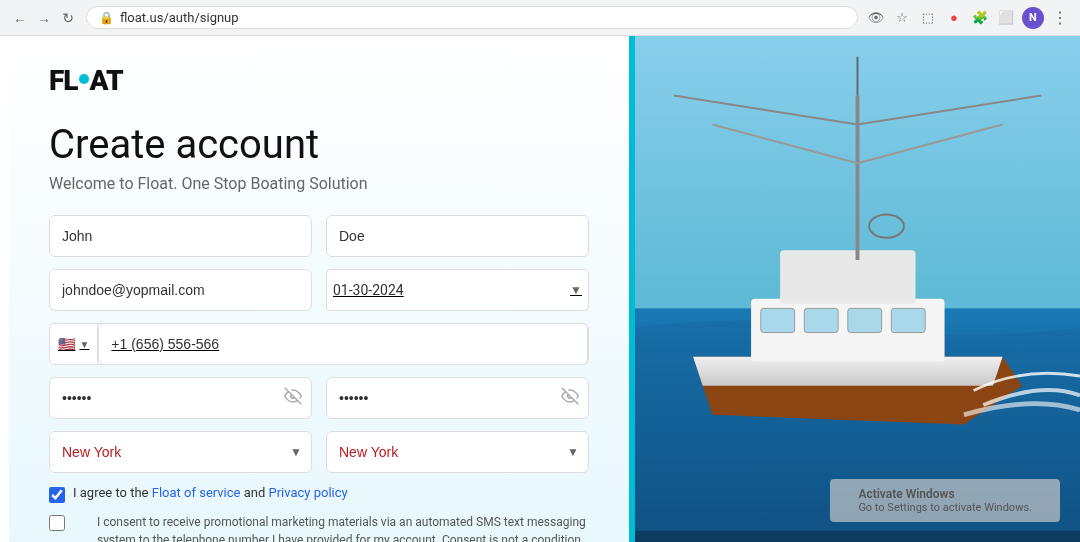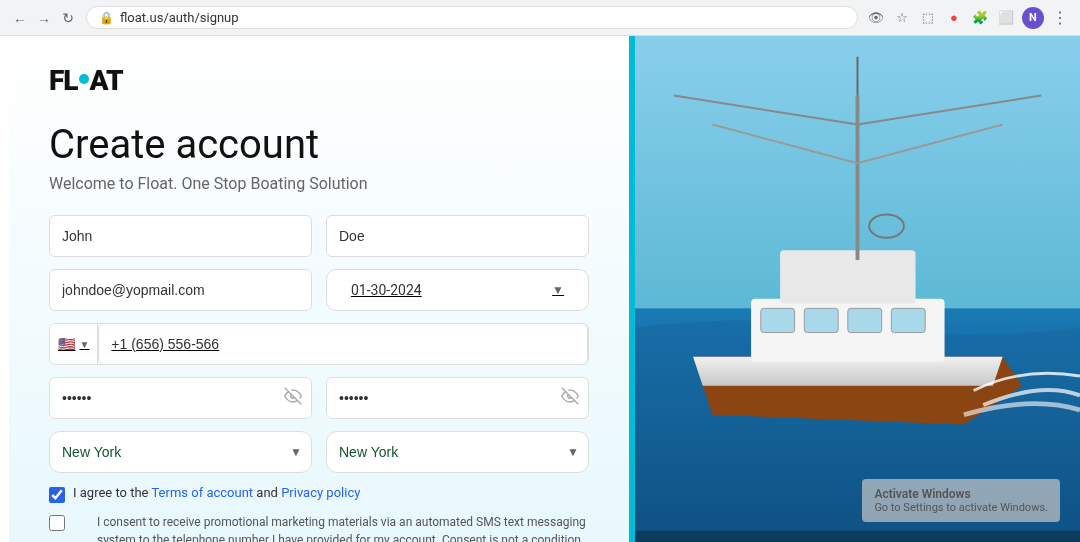--- a/index.html
+++ b/index.html
@@ -203,22 +203,21 @@
       padding: 0 10px;
       font-size: 14px;
       color: #333;
       height: 100%;
     }
 
     .dropdown-field {
       appearance: none;
       cursor: pointer;
       padding-right: 12px;
-      color: #14532d;
-      border-radius: 11px;
+      color: #b91c1c;
     }
     .dropdown-wrapper {
       position: relative;
     }
     .dropdown-arrow {
       position: absolute;
       right: 10px;
       top: 50%;
       transform: translateY(-50%);
       pointer-events: none;
@@ -226,22 +225,22 @@
       font-size: 12px;
     }
 
     .date-wrapper {
       position: relative;
     }
     .date-input-display {
       width: 100%;
       height: 42px;
       border: 1px solid #ddd;
-      border-radius: 10px;
-      padding: 0 24px;
+      border-radius: 4px;
+      padding: 0 6px;
       font-size: 14px;
       color: #333;
       background: #fff;
       display: flex;
       align-items: center;
       justify-content: space-between;
       cursor: pointer;
     }
 
     .age-notice {
@@ -305,21 +304,21 @@
       bottom: 0; left: 0; right: 0;
       height: 50%;
       background: linear-gradient(to bottom, #1a6fa0, #0d3a5c);
     }
     .activate-overlay {
       position: absolute;
       bottom: 20px;
       right: 20px;
       background: rgba(200,200,200,0.7);
       border-radius: 4px;
-      padding: 8px 12px;
+      padding: 8px 28px;
       font-size: 12px;
       color: #555;
     }
 
     
     .form-panel::-webkit-scrollbar { width: 4px; }
     .form-panel::-webkit-scrollbar-track { background: transparent; }
     .form-panel::-webkit-scrollbar-thumb { background: #ccc; border-radius: 2px; }
 
     
@@ -438,21 +437,21 @@
           <option>Albany</option>
         </select>
         <span class="dropdown-arrow">▼</span>
       </div>
     </div>
 
 
     <div class="checkbox-row">
       <input type="checkbox" id="terms-check" checked="" style="">
       <label class="checkbox-label" for="terms-check">
-        <span>I agree to the </span><a href="#">Terms of account</a><span> and </span><a href="#">Privacy policy</a>
+        <span>I agree to the </span><a href="#">Float of service</a><span> and </span><a href="#">Privacy policy</a>
       </label>
     </div>
 
     <div class="checkbox-row">
       <input type="checkbox" id="sms-check" style="">
       <div>
         <p class="sms-consent">
           I consent to receive promotional marketing materials via an automated SMS text messaging system to the telephone number I have provided for my account. Consent is not a condition to register for an account or purchase any services. View .
         </p>
       </div>

